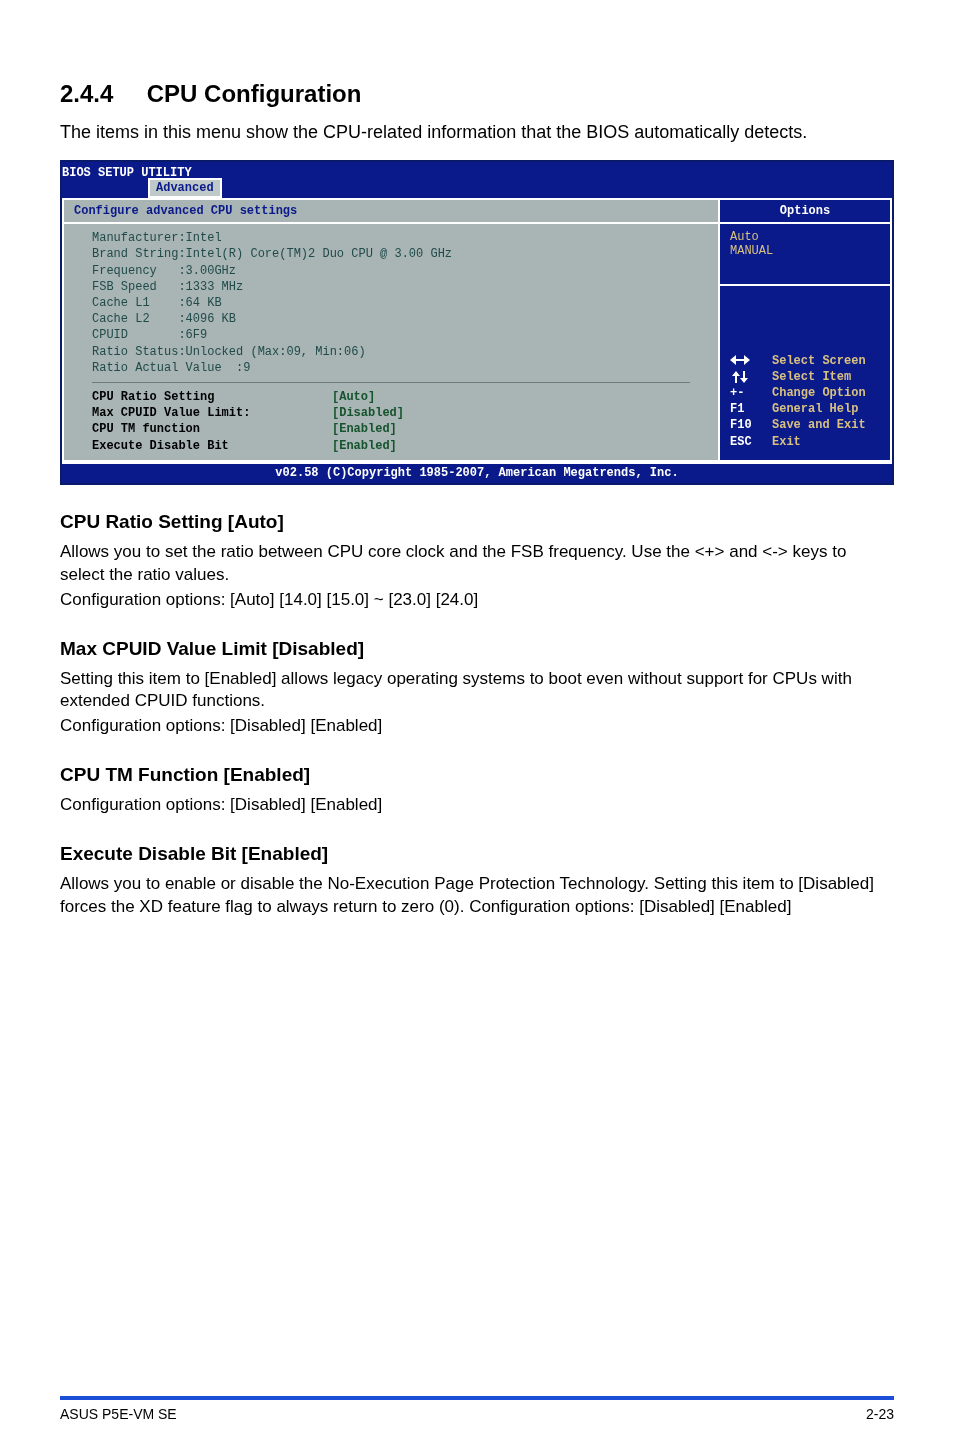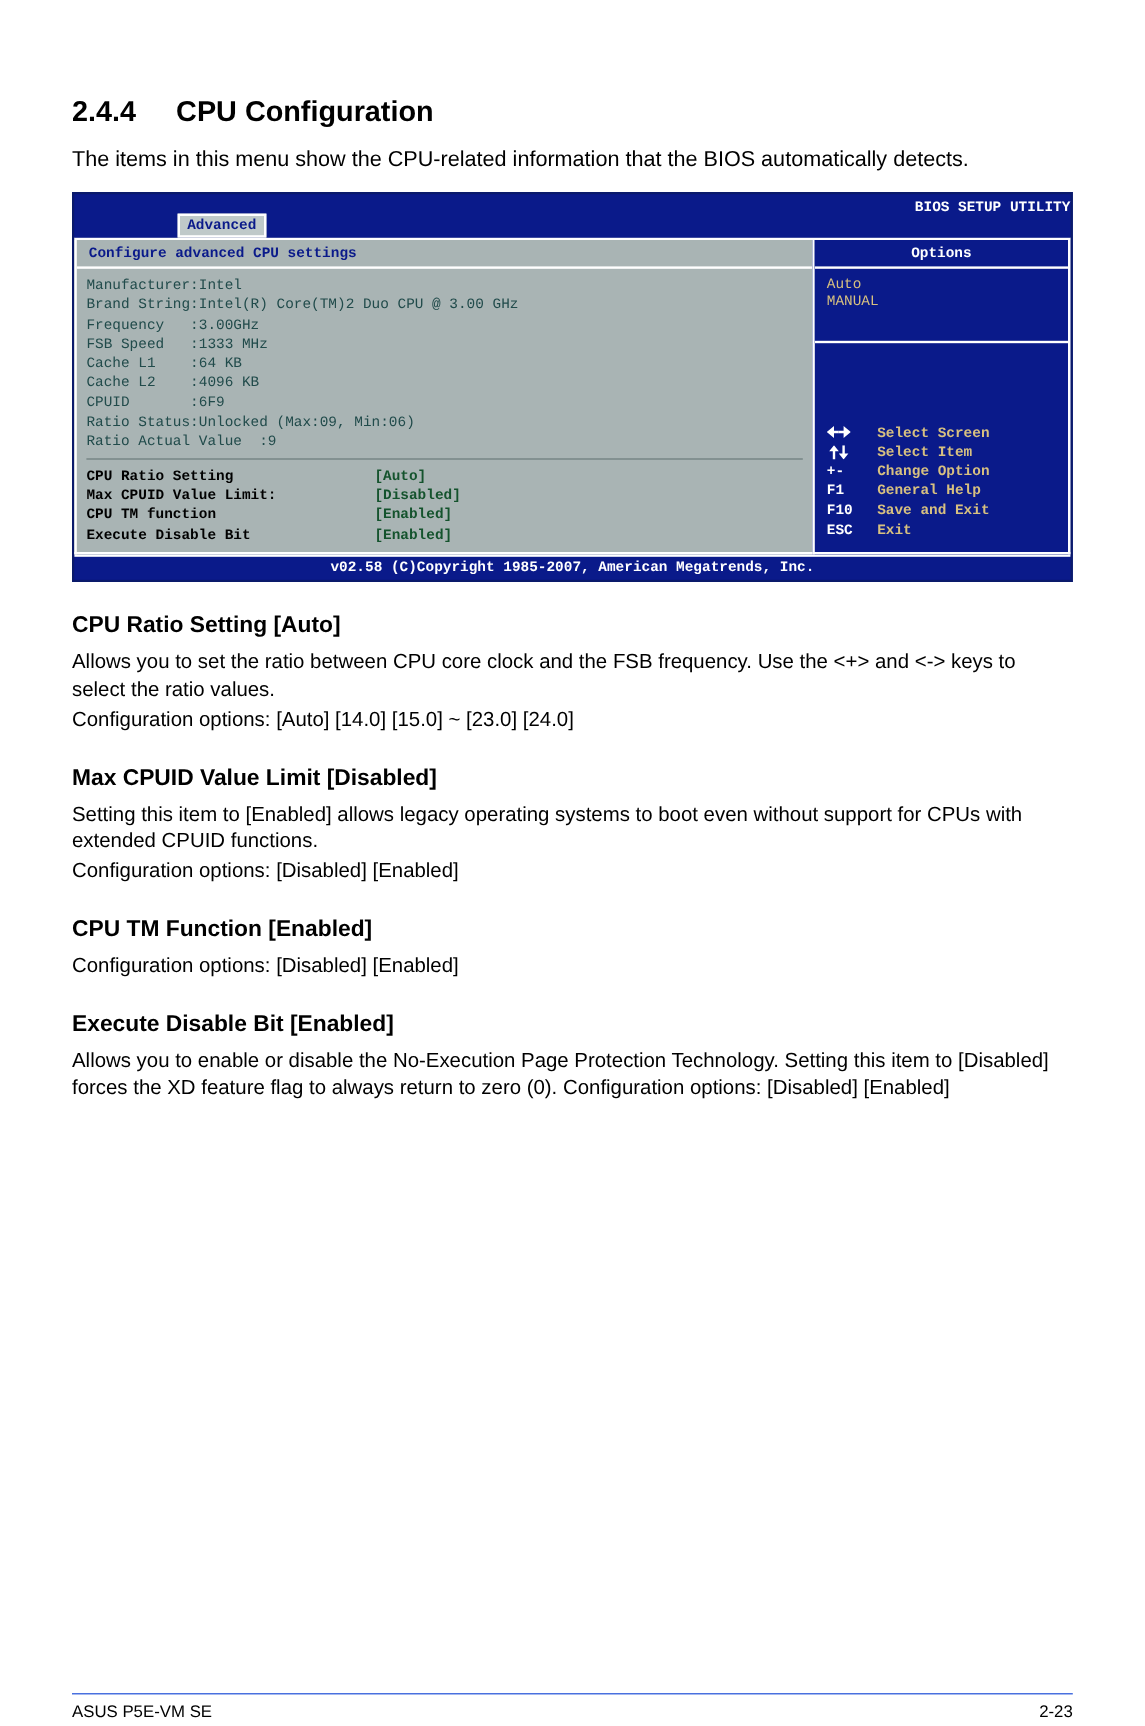--- a/index.html
+++ b/index.html
@@ -29,21 +29,21 @@
   
   .bios-box {
     border: 2px solid #0a1a6b;
     background: #0a1a8a;
     font-family: "Courier New", monospace;
     font-size: 12px;
   }
   .bios-titlebar {
     background: #0a1a8a;
     color: #fff;
-    text-align: right;
+    text-align: left;
     position: relative;
     padding: 4px 0 0 0;
     font-weight: bold;
     height: 36px;
   }
   .bios-titlebar .tab-badge {
     position: absolute;
     left: 86px;
     top: 16px;
     background: #bfc9c9;
@@ -65,21 +65,21 @@
     border-right: 0;
     background: #a9b4b4;
   }
   .bios-main-header {
     color: #0a1a8a;
     font-weight: bold;
     padding: 4px 10px;
     border-bottom: 2px solid #fff;
   }
   .bios-main-content {
-    padding: 6px 8px;
+    padding: 6px 28px;
     color: #214b4b;
     line-height: 1.35;
   }
   .bios-main-content .divider {
     border-top: 1px solid #6b7b7b;
     margin: 6px 0;
   }
   .setting-row {
     display: flex;
     font-weight: bold;
@@ -88,21 +88,21 @@
     color: #000000;
     width: 240px;
   }
   .setting-row .val {
     color: #14532d;
   }
   .bios-info-line {
     white-space: pre;
   }
   .bios-side {
-    width: 215px;
+    width: 174px;
     border: 2px solid #fff;
     border-top: 0;
     background: #0a1a8a;
     color: #fff;
     display: flex;
     flex-direction: column;
   }
   .bios-side-options {
     border: 2px solid #fff;
     border-top: 0;
@@ -155,24 +155,24 @@
     margin-bottom: 8px;
   }
   .subtext {
     font-size: 17px;
     line-height: 1.35;
     margin-bottom: 2px;
   }
   
   .page-footer {
     position: absolute;
-    bottom: 4px;
+    bottom: 16px;
     left: 60px;
     right: 60px;
-    border-top: 1px solid #1d4ed8;
+    border-top: 4px solid #1d4ed8;
     padding-top: 6px;
     font-size: 14px;
     display: flex;
     justify-content: space-between;
     text-align: center;
   }
   .arrow-icon svg { vertical-align: middle; }
 </style>
 </head>
 <body>

